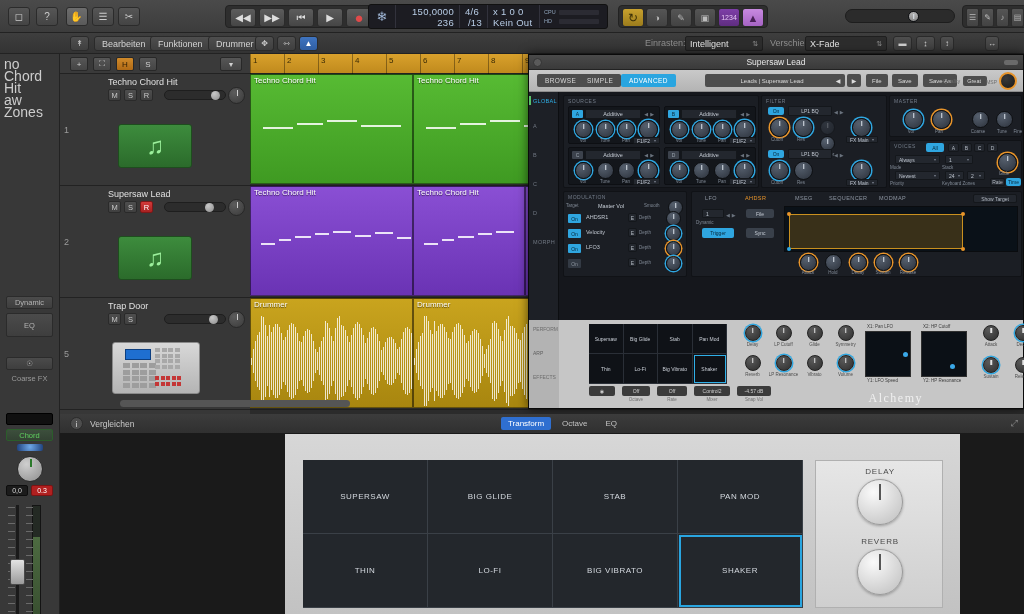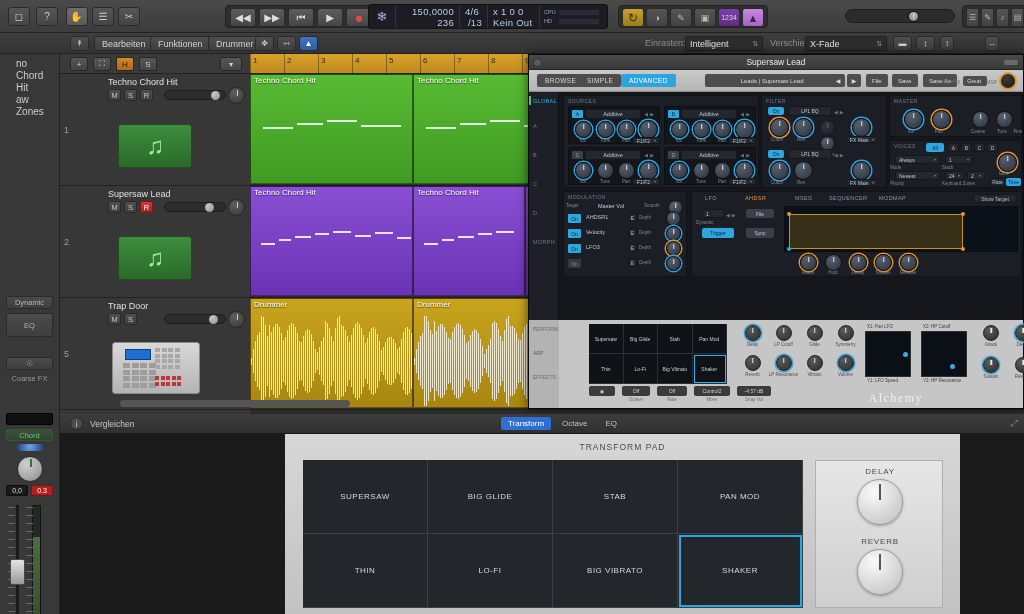--- a/index.html
+++ b/index.html
@@ -56,21 +56,21 @@
     background:linear-gradient(#4e4e4e,#3f3f3f); color:#cfcfcf; font-size:8px; display:flex; align-items:center; justify-content:center; }
   .micon.sel { background:linear-gradient(#3f74c0,#2f5ea3); color:#fff; }
   .mlabel { position:absolute; top:5px; color:#8e8e8e; font-size:9px; }
   .mselect { position:absolute; top:3px; height:15px; background:#2d2d2d; border:1px solid #1f1f1f;
     border-radius:2px; color:#e2e2e2; font-size:9px; display:flex; align-items:center; padding:0 4px; }
   .mselect .caret { margin-left:auto; color:#8b8b8b; font-size:7px; }
 
   
   .chstrip { position:absolute; left:0; top:54px; width:60px; height:560px;
     background:#383838; border-right:1px solid #222; }
-  .cs-title { color:#cdcdcd; font-size:10px; padding:4px 4px 0 16px; line-height:12px; }
+  .cs-title { color:#cdcdcd; font-size:14px; padding:4px 4px 0 4px; line-height:12px; }
   .cs-box { margin:4px 6px; height:13px; border:1px solid #2b2b2b; border-radius:2px;
     background:linear-gradient(#4b4b4b,#3e3e3e); color:#b4b4b4; font-size:7.5px;
     display:flex; align-items:center; justify-content:center; }
   .cs-lab { text-align:center; color:#9a9a9a; font-size:7.5px; margin-top:2px; }
   .cs-black { margin:4px 6px; height:12px; background:#101010; border:1px solid #000; border-radius:2px; }
   .cs-read { margin:3px 6px; height:12px; border:1px solid #2b5d2b; border-radius:2px;
     background:linear-gradient(#3c4f3c,#334233); color:#5fd05f; font-size:7.5px;
     display:flex; align-items:center; justify-content:center; }
   .cs-blue { margin:3px auto; width:26px; height:7px; border-radius:2px;
     background:radial-gradient(circle at 50% 40%, #6fa8e8, #1d3f7a); }
@@ -1147,21 +1147,20 @@
       <div class="bt-info">ℹ</div>
       <div class="bt-cmp">Vergleichen</div>
       <div class="bt-tabs">
         <div class="bt-tab act">Transform</div>
         <div class="bt-tab">Octave</div>
         <div class="bt-tab">EQ</div>
       </div>
     </div>
 
     <div class="tpad-panel">
-      <div class="tpad-title">TRANSFORM PAD</div>
       <div class="tpad-grid">
         <div class="tp-cell">SUPERSAW</div>
         <div class="tp-cell">BIG GLIDE</div>
         <div class="tp-cell">STAB</div>
         <div class="tp-cell">PAN MOD</div>
         <div class="tp-cell">THIN</div>
         <div class="tp-cell">LO-FI</div>
         <div class="tp-cell">BIG VIBRATO</div>
         <div class="tp-cell sel">SHAKER</div>
       </div>

